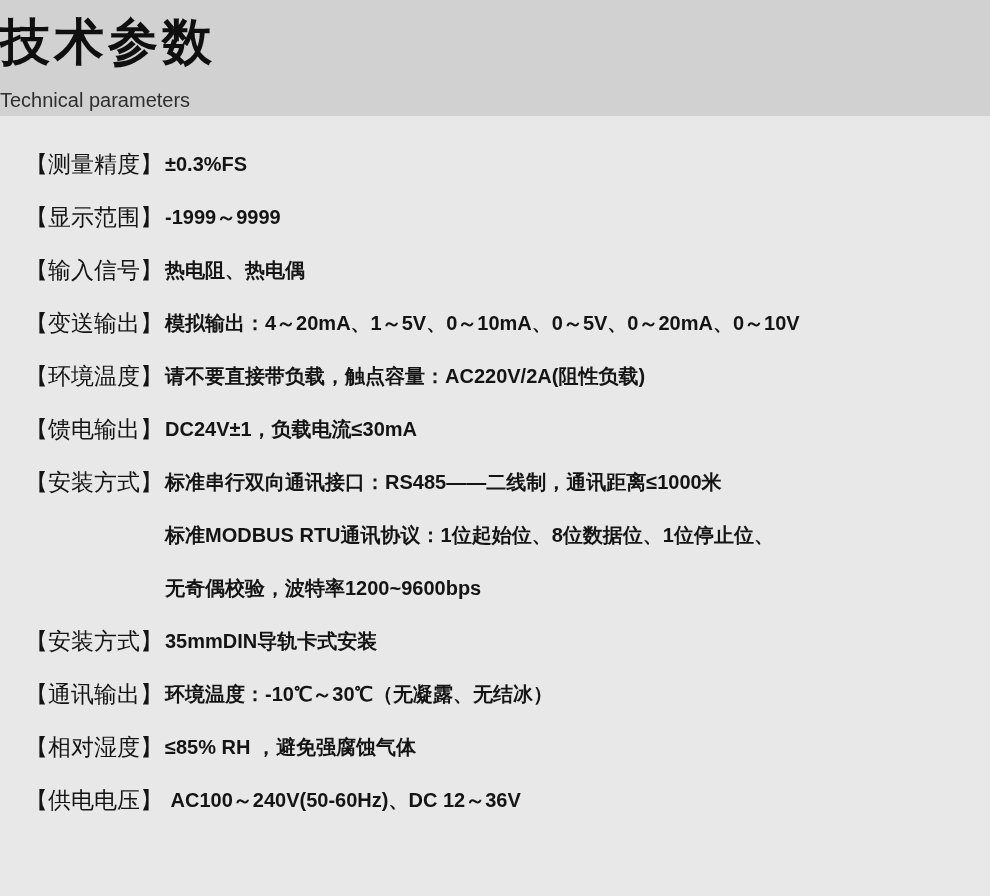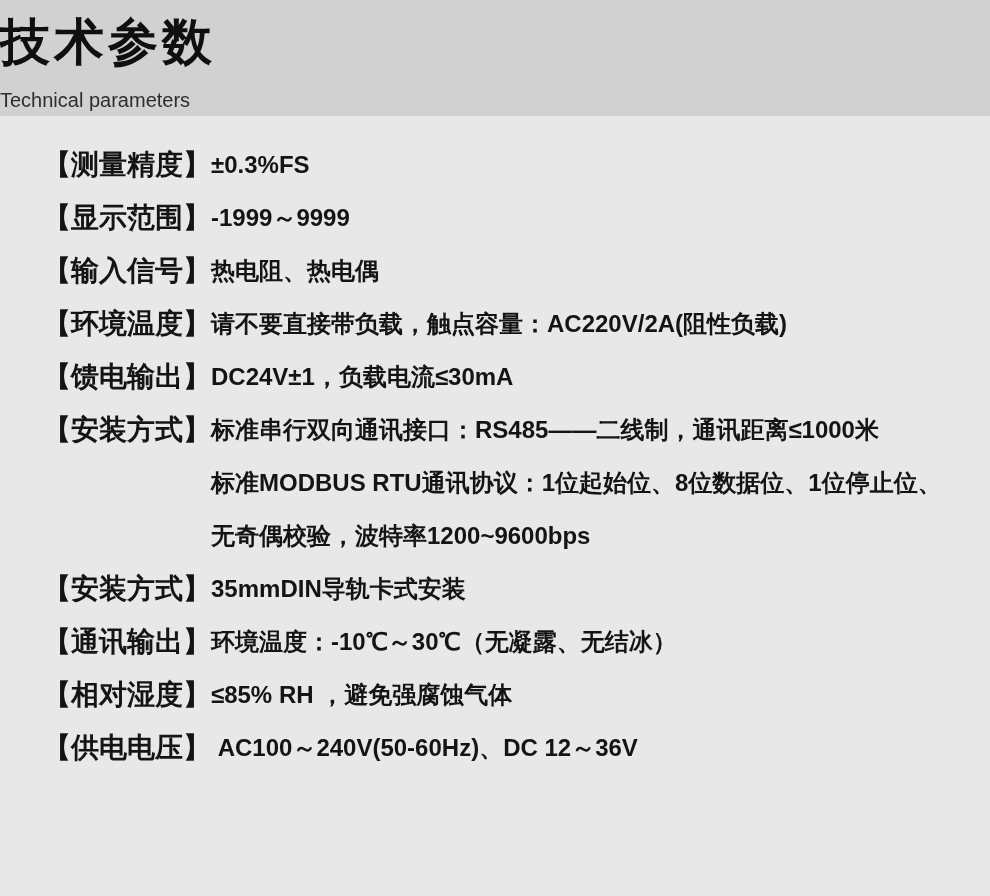--- a/index.html
+++ b/index.html
@@ -39,32 +39,31 @@
     box-sizing: border-box;
     padding: 22px 20px 0 25px;
   }
   .spec-row {
     display: flex;
     align-items: flex-start;
   }
   .spec-label {
     flex: 0 0 auto;
     min-width: 140px;
-    font-size: 28px;
-    font-weight: 700;
+    font-size: 23px;
+    font-weight: 400;
     line-height: 53px;
     white-space: nowrap;
-    margin-left: 18px;
   }
   .spec-lines {
     flex: 1 1 auto;
     min-width: 0;
   }
   .spec-line {
-    font-size: 24px;
+    font-size: 20px;
     font-weight: 600;
     line-height: 53px;
     white-space: pre-wrap;
   }
 </style>
 </head>
 <body>
 
 <div class="header">
   <div class="title">技术参数</div>
@@ -87,20 +86,26 @@
     </div>
   </div>
 
   <div class="spec-row">
     <span class="spec-label">【输入信号】</span>
     <div class="spec-lines">
       <div class="spec-line">热电阻、热电偶</div>
     </div>
   </div>
 
+  <div class="spec-row">
+    <span class="spec-label">【变送输出】</span>
+    <div class="spec-lines">
+      <div class="spec-line">模拟输出：4～20mA、1～5V、0～10mA、0～5V、0～20mA、0～10V</div>
+    </div>
+  </div>
 
   <div class="spec-row">
     <span class="spec-label">【环境温度】</span>
     <div class="spec-lines">
       <div class="spec-line">请不要直接带负载，触点容量：AC220V/2A(阻性负载)</div>
     </div>
   </div>
 
   <div class="spec-row">
     <span class="spec-label">【馈电输出】</span>

